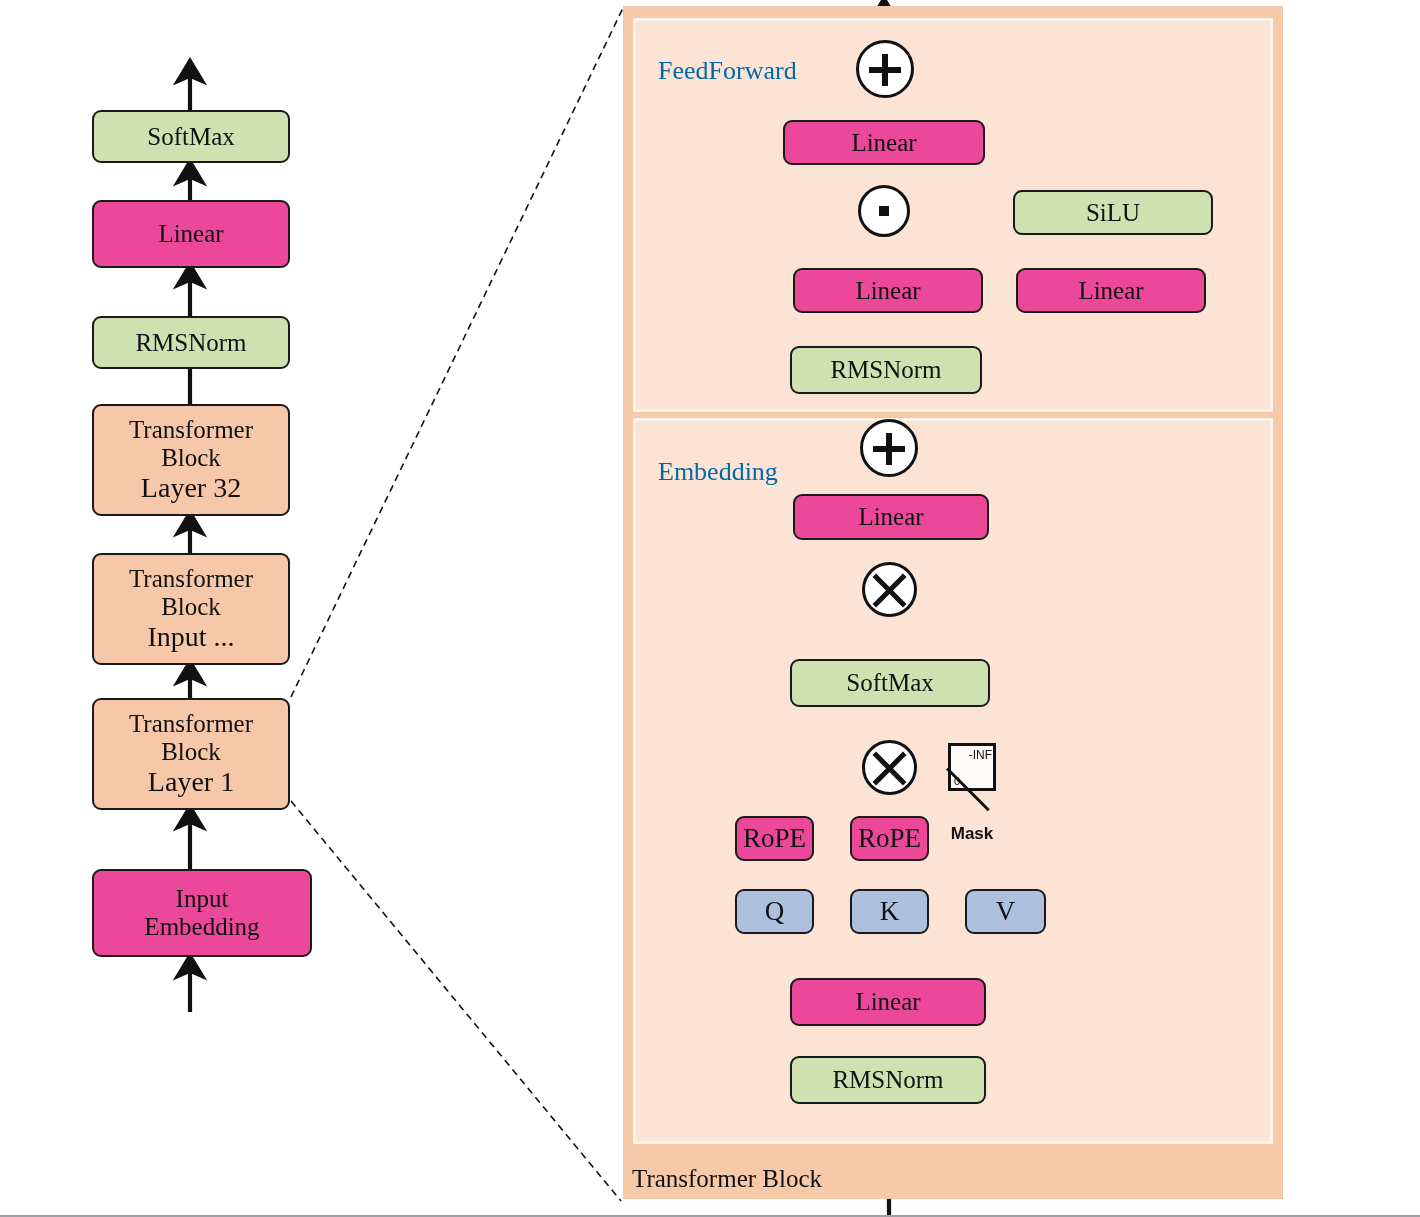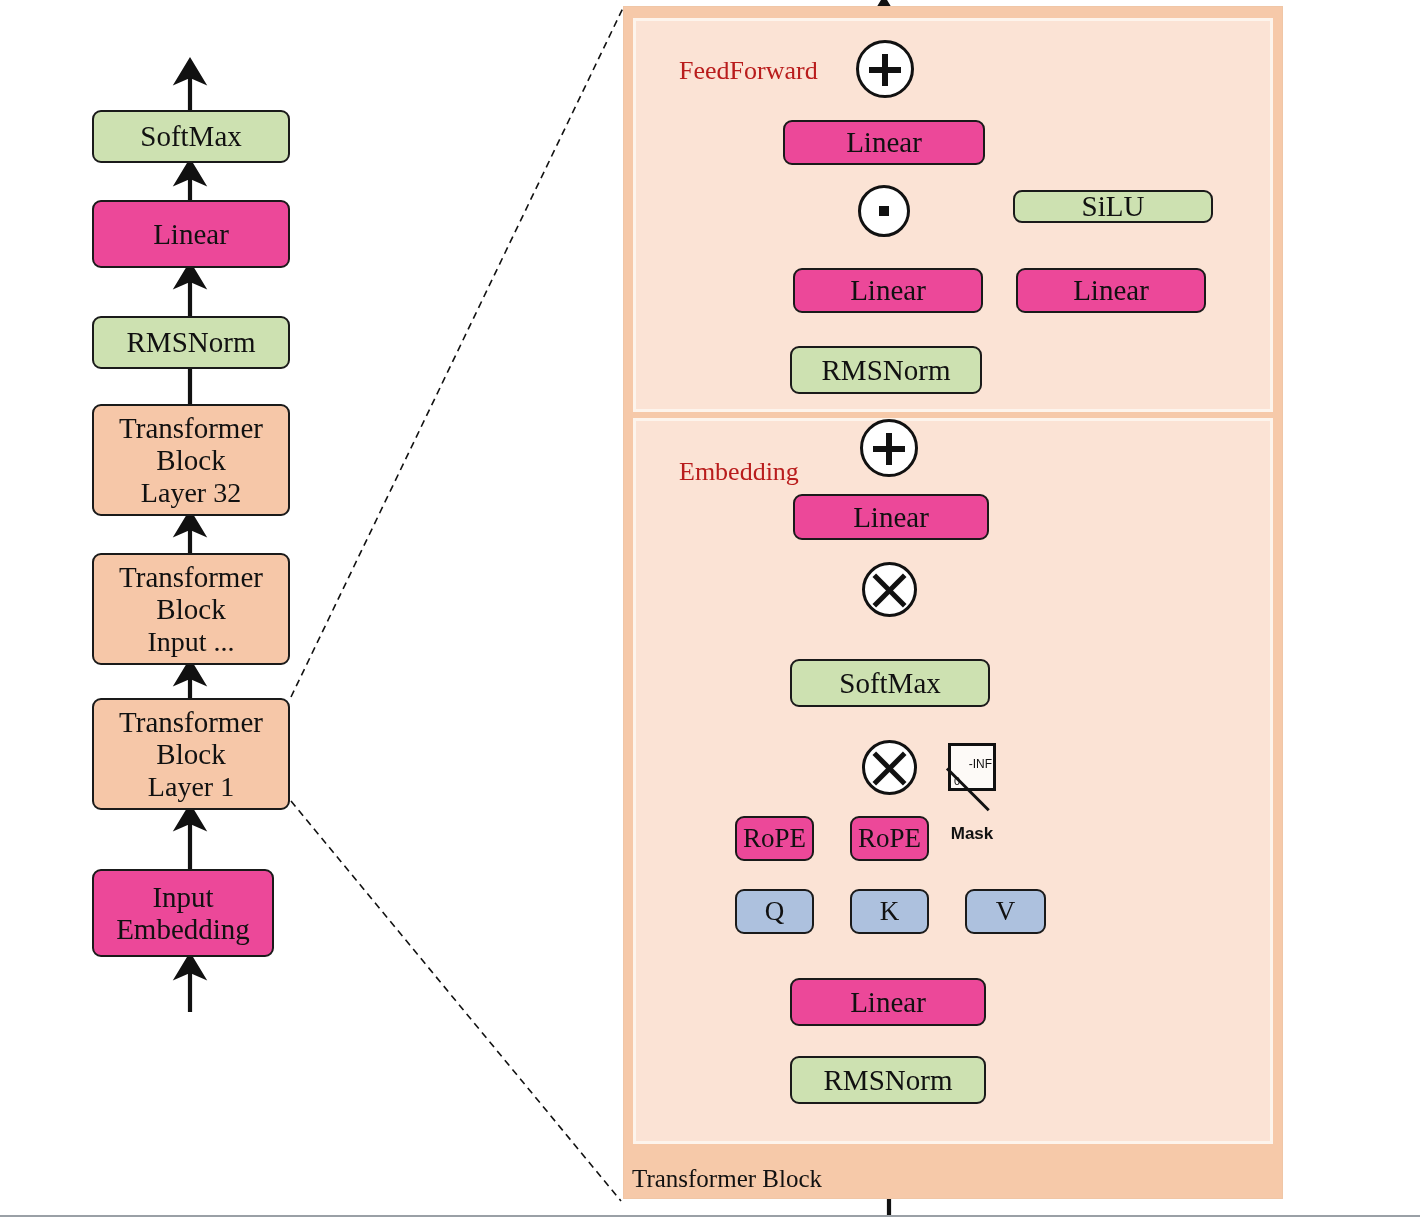--- a/index.html
+++ b/index.html
@@ -14,40 +14,40 @@
     align-items:center; justify-content:center;
     font-family:"Liberation Serif", serif;
     color:#111; line-height:1.12; text-align:center;
     z-index:4;
   }
   .n-green { background:#cde1b1; }
   .n-blue  { background:#ec4899; }
   .n-qkv   { background:#adc1de; }
   .n-peach { background:#f6c7a8; }
 
-  .lbl-main { font-size:29px; }
+  .lbl-main { font-size:25px; }
   .lbl-sub  { font-size:28px; }
   .lbl-sm   { font-size:27px; }
 
   .panel {
     position:absolute; box-sizing:border-box; z-index:1;
   }
   .outer-block {
     background:#f6c9a9;
     border:1px solid #f0c6a6;
   }
   .inner-panel {
     background:#fbe3d5;
     border:3px solid #fdf4ec;
     z-index:2;
   }
   .panel-title {
     position:absolute; z-index:6;
     font-family:"Liberation Serif", serif;
-    font-size:26px; color:#b91c1c;margin-left:21px;
+    font-size:26px; color:#0369a1;
   }
   .block-caption {
     position:absolute; z-index:6;
     font-family:"Liberation Serif", serif;
     font-size:25px; color:#111;
   }
 
   .op {
     position:absolute; box-sizing:border-box;
     border:3.5px solid #111; border-radius:50%;
@@ -70,21 +70,21 @@
   .mask-box .mslash {
     position:absolute; left:-4px; top:50%; width:141%; height:3px;
     background:#111; transform-origin:left center; transform:rotate(45deg);
   }
   .mask-zero {
     position:absolute; left:3px; bottom:1px;
     font-family:"Liberation Sans", sans-serif; font-size:11px; color:#111; z-index:6;
   }
   .mask-inf {
     position:absolute; right:1px; top:2px;
-    font-family:"Liberation Sans", sans-serif; font-size:12px; color:#111; z-index:6;margin-top:9px;
+    font-family:"Liberation Sans", sans-serif; font-size:12px; color:#111; z-index:6;
   }
   .mask-label {
     position:absolute; z-index:6; text-align:center;
     font-family:"Liberation Sans", sans-serif; font-size:17px; font-weight:bold; color:#111;
   }
   .bottom-rule {
     position:absolute; left:0; bottom:0; width:1420px; height:2px; background:#9aa0a6; z-index:9;
   }
 </style>
 </head>
@@ -199,41 +199,41 @@
   <div class="node n-peach" style="left:92px; top:553px; width:198px; height:112px;">
     <span class="lbl-main" style="max-width:150px;">Transformer Block</span>
     <span class="lbl-sub">Input ...</span>
   </div>
 
   <div class="node n-peach" style="left:92px; top:698px; width:198px; height:112px;">
     <span class="lbl-main" style="max-width:150px;">Transformer Block</span>
     <span class="lbl-sub">Layer 1</span>
   </div>
 
-  <div class="node n-blue" style="left:92px; top:869px; width:182px; height:88px;">
+  <div class="node n-blue" style="left:92px; top:869px; width:220px; height:88px;">
     <span class="lbl-main" style="max-width:160px;">Input Embedding</span>
   </div>
 
   <div class="panel outer-block" style="left:623px; top:6px; width:660px; height:1193px;"></div>
 
   <div class="panel inner-panel" style="left:633px; top:18px; width:640px; height:394px;"></div>
 
   <div class="panel inner-panel" style="left:633px; top:418px; width:640px; height:726px;"></div>
 
   <div class="panel-title" style="left:658px; top:56px;">FeedForward</div>
 
   <div class="panel-title" style="left:658px; top:457px;">Embedding</div>
 
   <div class="block-caption" style="left:632px; top:1165px;">Transformer Block</div>
 
   <div class="node n-blue" style="left:783px; top:120px; width:202px; height:45px;">
     <span class="lbl-main">Linear</span>
   </div>
 
-  <div class="node n-green" style="left:1013px; top:190px; width:200px; height:33px;">
+  <div class="node n-green" style="left:1013px; top:190px; width:200px; height:45px;">
     <span class="lbl-main">SiLU</span>
   </div>
 
   <div class="node n-blue" style="left:793px; top:268px; width:190px; height:45px;">
     <span class="lbl-main">Linear</span>
   </div>
 
   <div class="node n-blue" style="left:1016px; top:268px; width:190px; height:45px;">
     <span class="lbl-main">Linear</span>
   </div>

